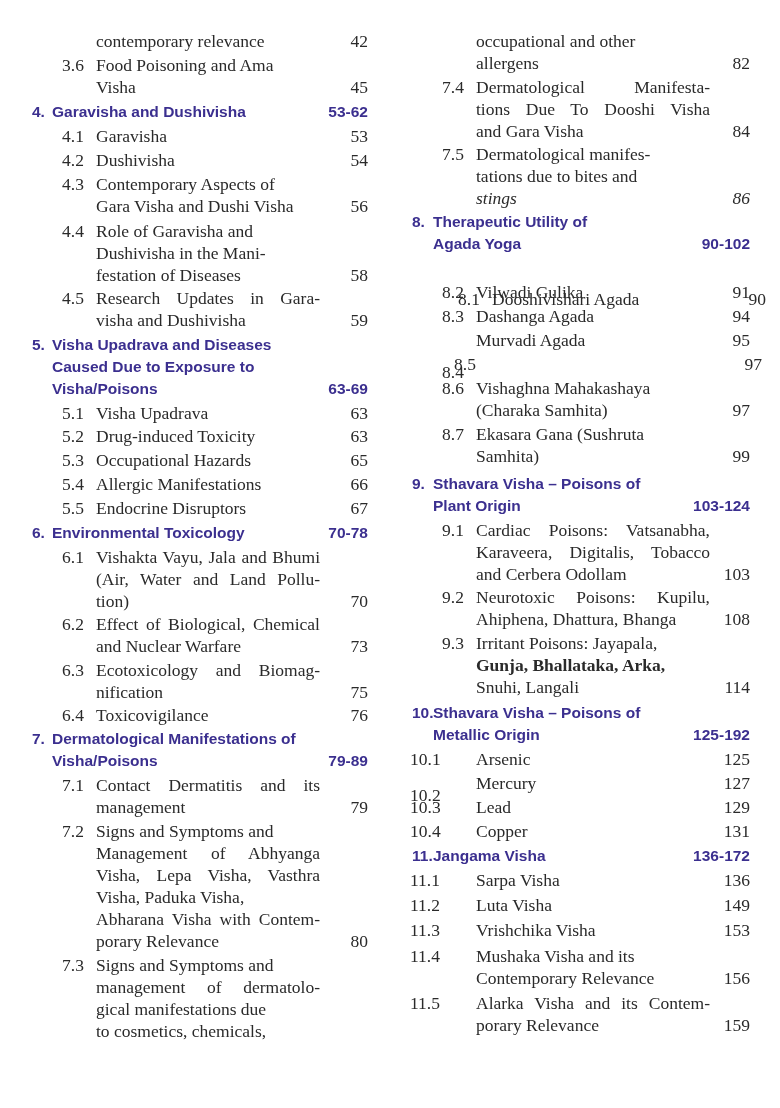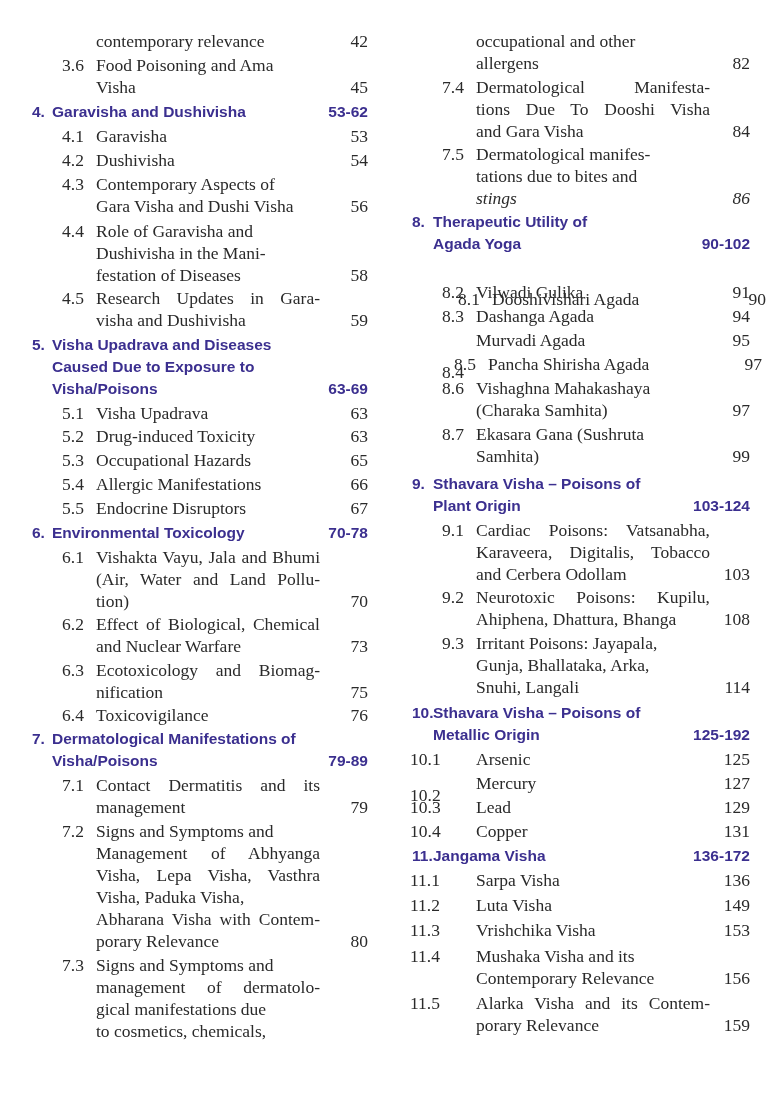--- a/index.html
+++ b/index.html
@@ -250,21 +250,20 @@
         <span class="txt" style="left: 86px;">Dashanga Agada</span>
         <span class="pg" style="right: 30px;">94</span>
       </div>
       <div class="line" style="top: 328px; left: 0px; width: 390px;">
         <span class="num" style="left: 52px; margin-top: 32px;">8.4</span>
         <span class="txt" style="left: 86px;">Murvadi Agada</span>
         <span class="pg" style="right: 30px;">95</span>
       </div>
       <div class="line" style="top: 352px; left: 12px; width: 390px;">
         <span class="num" style="left: 52px;">8.5</span>
-        <span class="txt" style="left: 86px;">Pancha Shirisha Agada</span>
         <span class="pg" style="right: 30px;">97</span>
       </div>
       <div class="line" style="top: 376px; left: 0px; width: 390px;">
         <span class="num" style="left: 52px;">8.6</span>
         <span class="txt" style="left: 86px;">Vishaghna Mahakashaya</span>
       </div>
       <div class="line" style="top: 398px; left: 0px; width: 390px;">
         <span class="txt" style="left: 86px;">(Charaka Samhita)</span>
         <span class="pg" style="right: 30px;">97</span>
       </div>
@@ -301,21 +300,21 @@
       </div>
       <div class="line" style="top: 607px; left: 0px; width: 390px;">
         <span class="txt" style="left: 86px;">Ahiphena, Dhattura, Bhanga</span>
         <span class="pg" style="right: 30px;">108</span>
       </div>
       <div class="line" style="top: 631px; left: 0px; width: 390px;">
         <span class="num" style="left: 52px;">9.3</span>
         <span class="txt" style="left: 86px;">Irritant Poisons: Jayapala,</span>
       </div>
       <div class="line" style="top: 653px; left: 0px; width: 390px;">
-        <span class="txt" style="left: 86px;">Gunja, Bhallataka, Arka,</span>
+        <span class="txt" style="left: 86px; font-weight: bold;">Gunja, Bhallataka, Arka,</span>
       </div>
       <div class="line" style="top: 675px; left: 0px; width: 390px;">
         <span class="txt" style="left: 86px;">Snuhi, Langali</span>
         <span class="pg" style="right: 30px;">114</span>
       </div>
       <div class="line head" style="top: 701px; left: 0px; width: 390px;">
         <span class="num" style="left: 22px;">10.</span>
         <span class="txt" style="left: 43px;">Sthavara Visha – Poisons of</span>
       </div>
       <div class="line head" style="top: 723px; left: 0px; width: 390px;">

